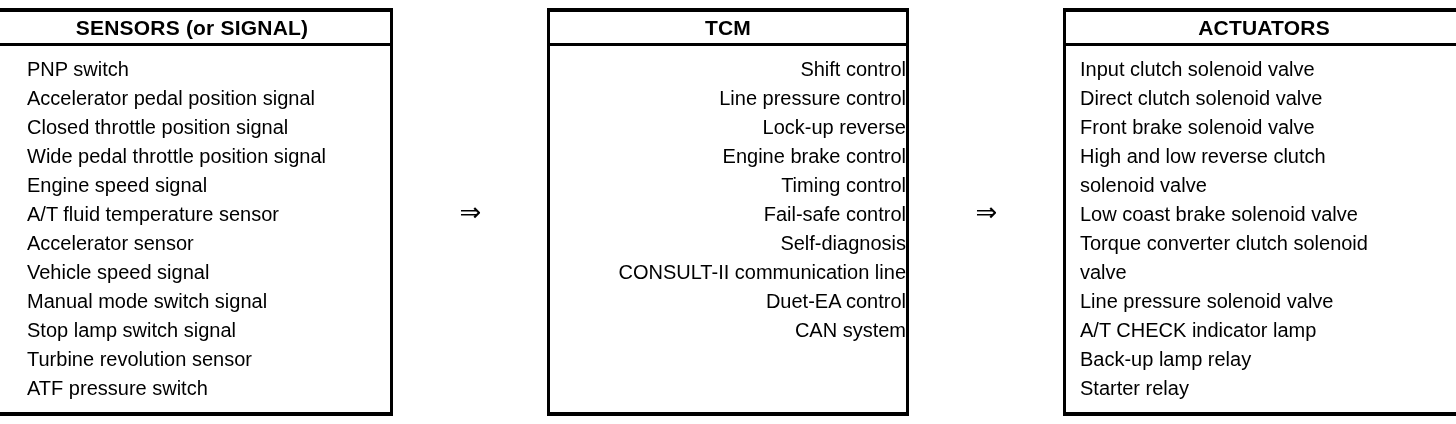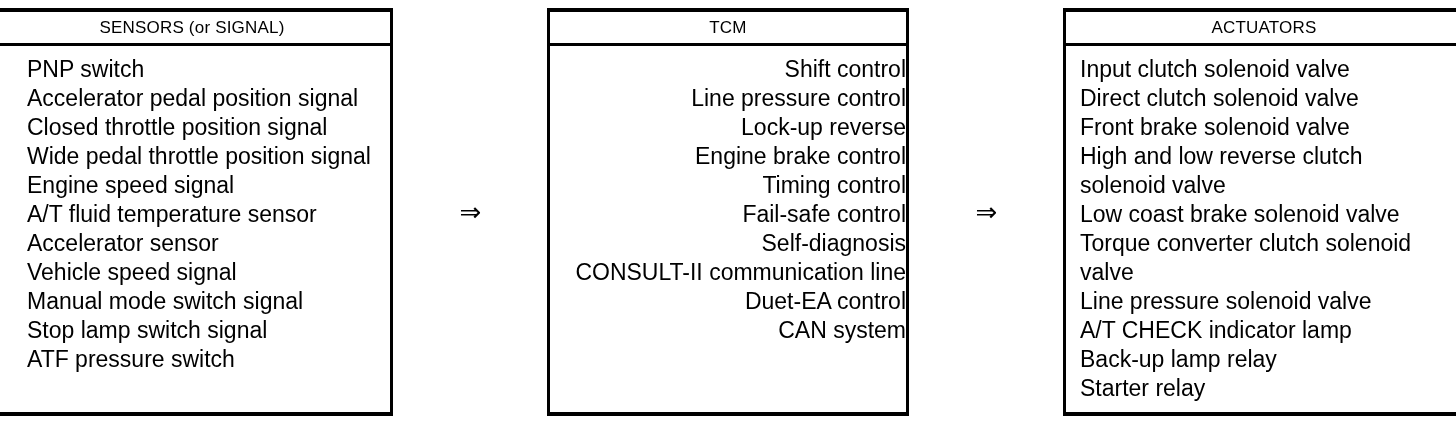--- a/index.html
+++ b/index.html
@@ -30,35 +30,36 @@
   }
   .panel-header {
     height: 34px;
     box-sizing: border-box;
     border-bottom: 3px solid #000;
     display: flex;
     align-items: center;
     justify-content: center;
   }
   .panel-header-text {
-    font-size: 17px;
+    font-size: 21px;
     line-height: 1;
     letter-spacing: 0.2px;
     white-space: nowrap;
+    font-weight: bold;
   }
   .panel-body {
     padding: 9px 0 0 0;
   }
   .item-list {
     list-style: none;
     margin: 0;
     padding: 0;
   }
   .item-list li {
-    font-size: 23px;
+    font-size: 20px;
     line-height: 29px;
     white-space: nowrap;
   }
 
   
   #panel-sensors {
     left: -6px;
     width: 399px;
     border-left: none;
     border-right: 3px solid #000;
@@ -115,20 +116,21 @@
         <li>PNP switch</li>
         <li>Accelerator pedal position signal</li>
         <li>Closed throttle position signal</li>
         <li>Wide pedal throttle position signal</li>
         <li>Engine speed signal</li>
         <li>A/T fluid temperature sensor</li>
         <li>Accelerator sensor</li>
         <li>Vehicle speed signal</li>
         <li>Manual mode switch signal</li>
         <li>Stop lamp switch signal</li>
+        <li>Turbine revolution sensor</li>
         <li>ATF pressure switch</li>
       </ul>
     </div>
   </div>
 
   <div class="arrow-gap" id="arrow-gap-1">
     <span class="arrow-glyph">⇒</span>
   </div>
 
   <div class="panel" id="panel-tcm">

